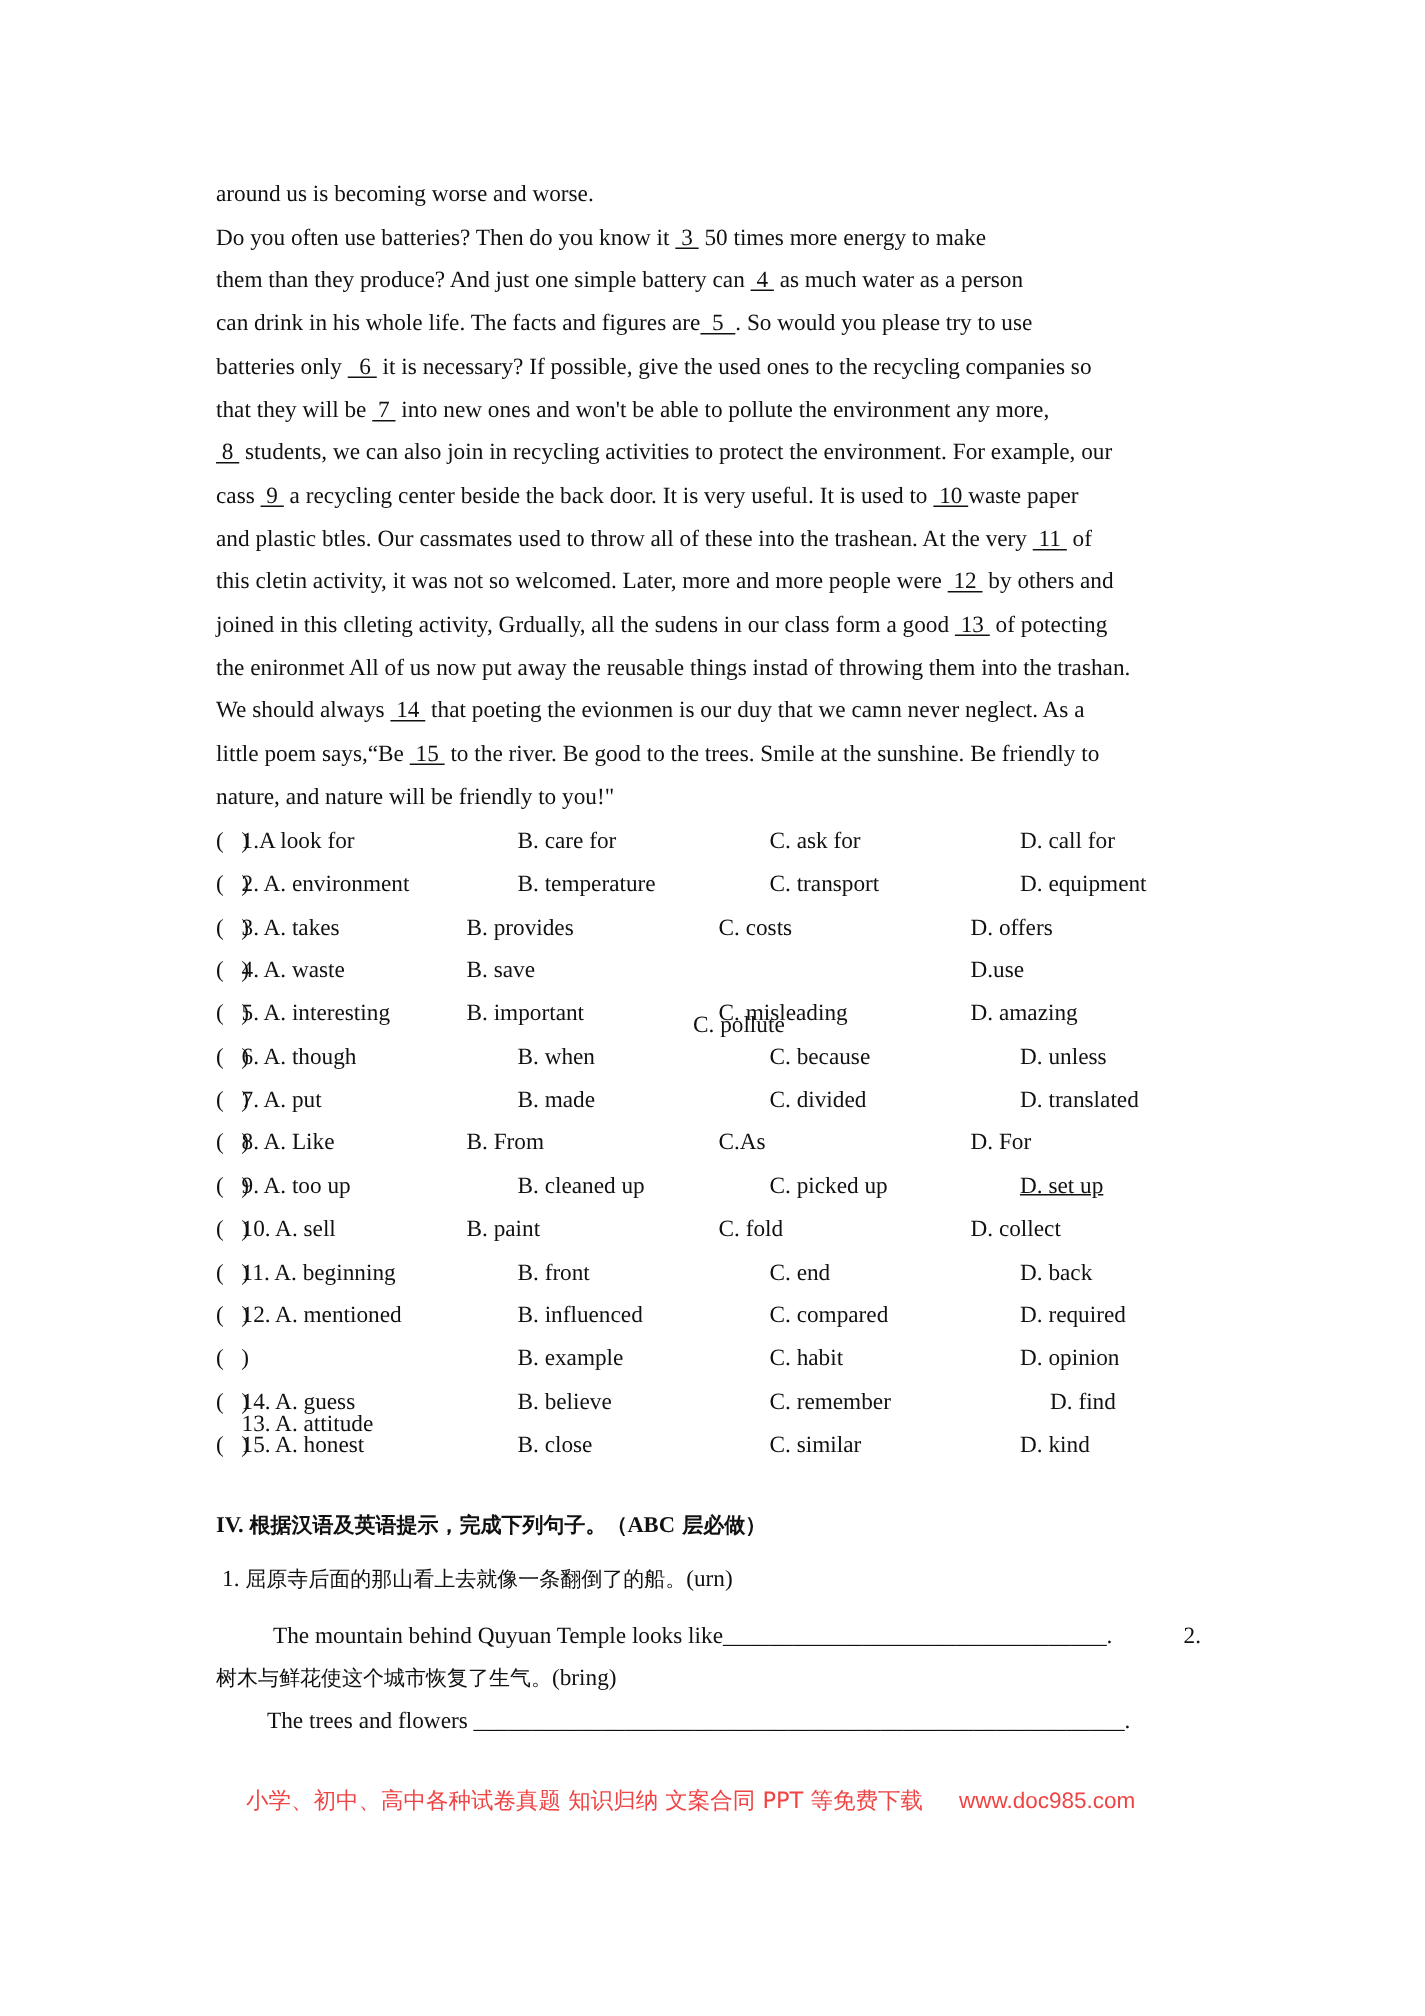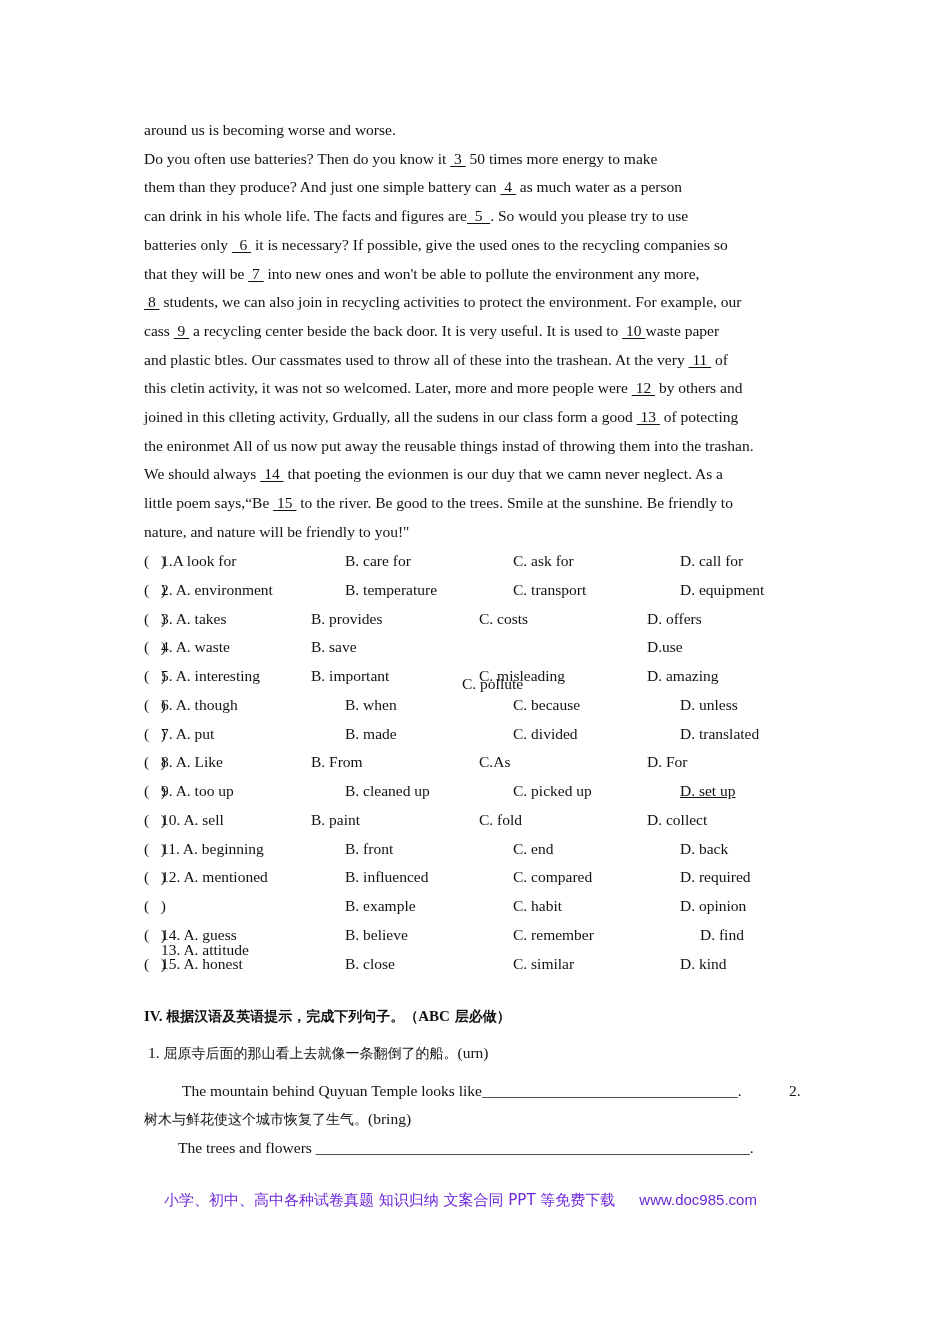--- a/index.html
+++ b/index.html
@@ -17,21 +17,21 @@
   .q-paren { left: 0; }
   .q-text { left: 18px; }
   .section-title {
     position: absolute; left: 144px; top: 1008px; font-size: 15px; font-weight: bold;
     font-family: "Liberation Serif", "DejaVu Serif", serif; white-space: nowrap;
   }
   .cn { font-family: "DejaVu Serif", serif; font-size: 14px; }
   .ex-line { position: absolute; font-size: 15.5px; line-height: 20px; white-space: nowrap; }
   .footer {
     position: absolute; left: 164px; top: 1191px; font-size: 15px; white-space: nowrap;
-    font-family: "DejaVu Sans", sans-serif; color: #6d28d9;
+    font-family: "DejaVu Sans", sans-serif; color: #ef4444;
   }
   .footer .url { font-family: "Liberation Sans", sans-serif; font-size: 15px; margin-left: 24px; }
 </style>
 </head>
 <body>
 
 <div class="page">
 
   <div id="passage">
       <div class="para-line" style="top: 120px;"><span>around us is becoming worse and worse.</span></div>

